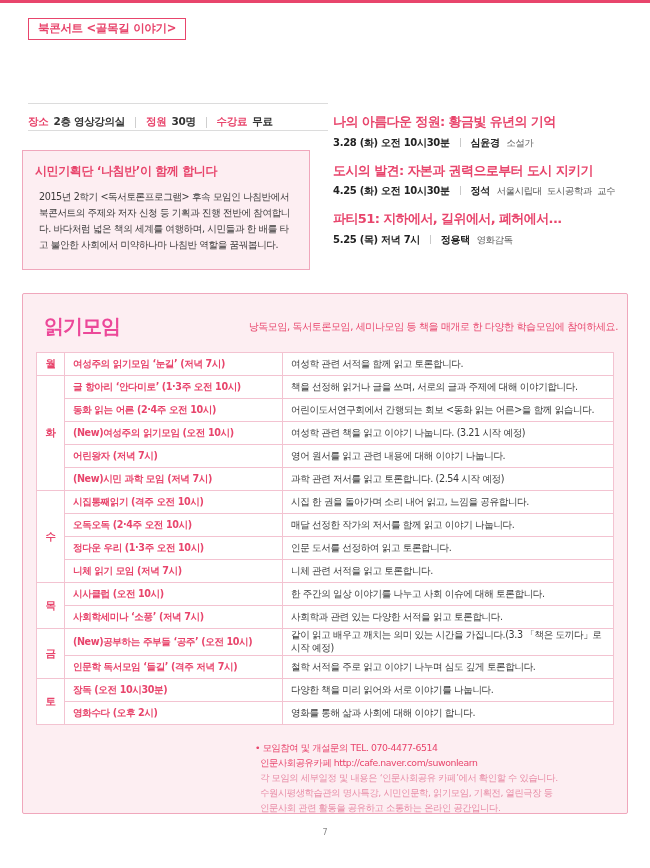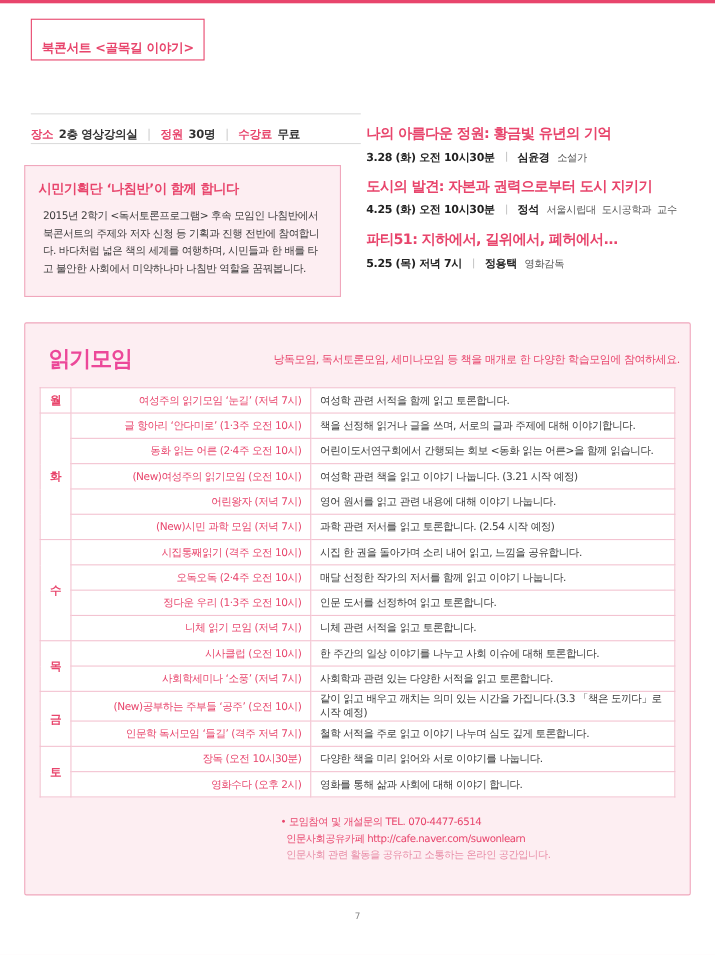--- a/index.html
+++ b/index.html
@@ -23,21 +23,21 @@
   
   .concert-title-wrap {
     position:absolute; left:28px; top:17px;
   }
   .concert-title {
     display:inline-block;
     border:1px solid #e8456c;
     color:#e8456c;
     font-size:11.5px;
     font-weight:bold;
-    padding:20px 9px 4px 9px;
+    padding:4px 9px 4px 9px;
     letter-spacing:-0.3px;
     line-height:1;
   }
   .intro {
     position:absolute; left:28px; top:44px; width:598px;
     font-size:10.7px; line-height:1.62; color:#2b2b2b;
     letter-spacing:-0.4px;
   }
 
   
@@ -121,21 +121,21 @@
     padding:0 8px;
     height:23px;
     vertical-align:middle;
     background:#ffffff;
   }
   .tbl td.day {
     width:28px; text-align:center; color:#e8456c; font-weight:bold;
     font-size:10.5px; background:#ffffff;
   }
   .tbl td.nm {
-    width:218px; color:#e8456c; font-weight:normal;text-align:right;
+    width:218px; color:#e8456c; font-weight:bold;
   }
   .tbl td.desc { color:#3a3a3a; }
 
   
   .footer-note {
     position:absolute; left:255px; top:740px; width:360px;
     font-size:9.3px; color:#e8456c; line-height:1.62; letter-spacing:-0.4px;
   }
   .footer-note .bul { color:#e8456c; }
   .footer-note .dim { color:#e88ca6; }
@@ -290,19 +290,25 @@
 
   <div class="footer-note">
     <div>
       <span class="bul">•</span>
       <span>모임참여 및 개설문의 TEL. 070-4477-6514</span>
     </div>
     <div>
       &nbsp;&nbsp;<span>인문사회공유카페 http://cafe.naver.com/suwonlearn</span>
     </div>
     <div class="dim">
+      &nbsp;&nbsp;<span>각 모임의 세부일정 및 내용은 ‘인문사회공유 카페’에서 확인할 수 있습니다.</span>
+    </div>
+    <div class="dim">
+      &nbsp;&nbsp;<span>수원시평생학습관의 명사특강, 시민인문학, 읽기모임, 기획전, 열린극장 등</span>
+    </div>
+    <div class="dim">
       &nbsp;&nbsp;<span>인문사회 관련 활동을 공유하고 소통하는 온라인 공간입니다.</span>
     </div>
   </div>
 
   <div class="pagenum">7</div>
 
 </div>
 
 </body></html>

